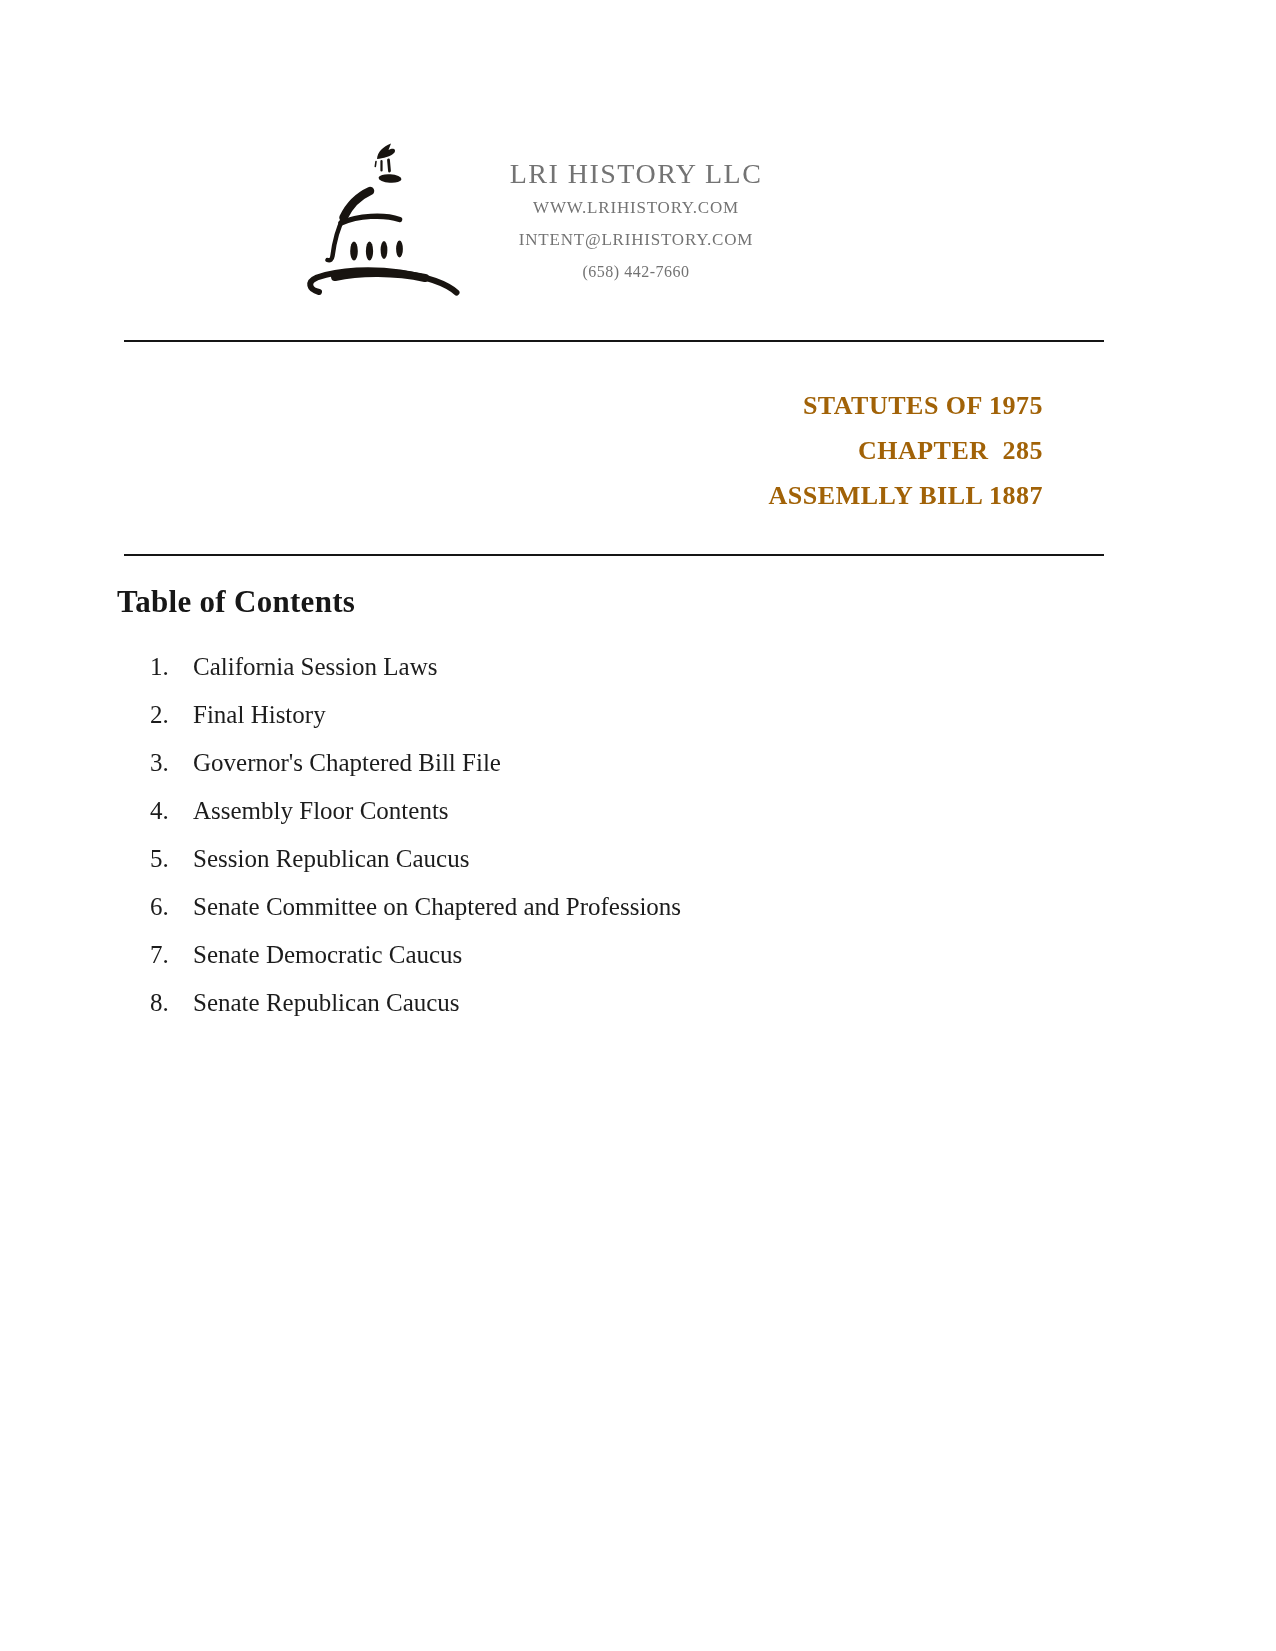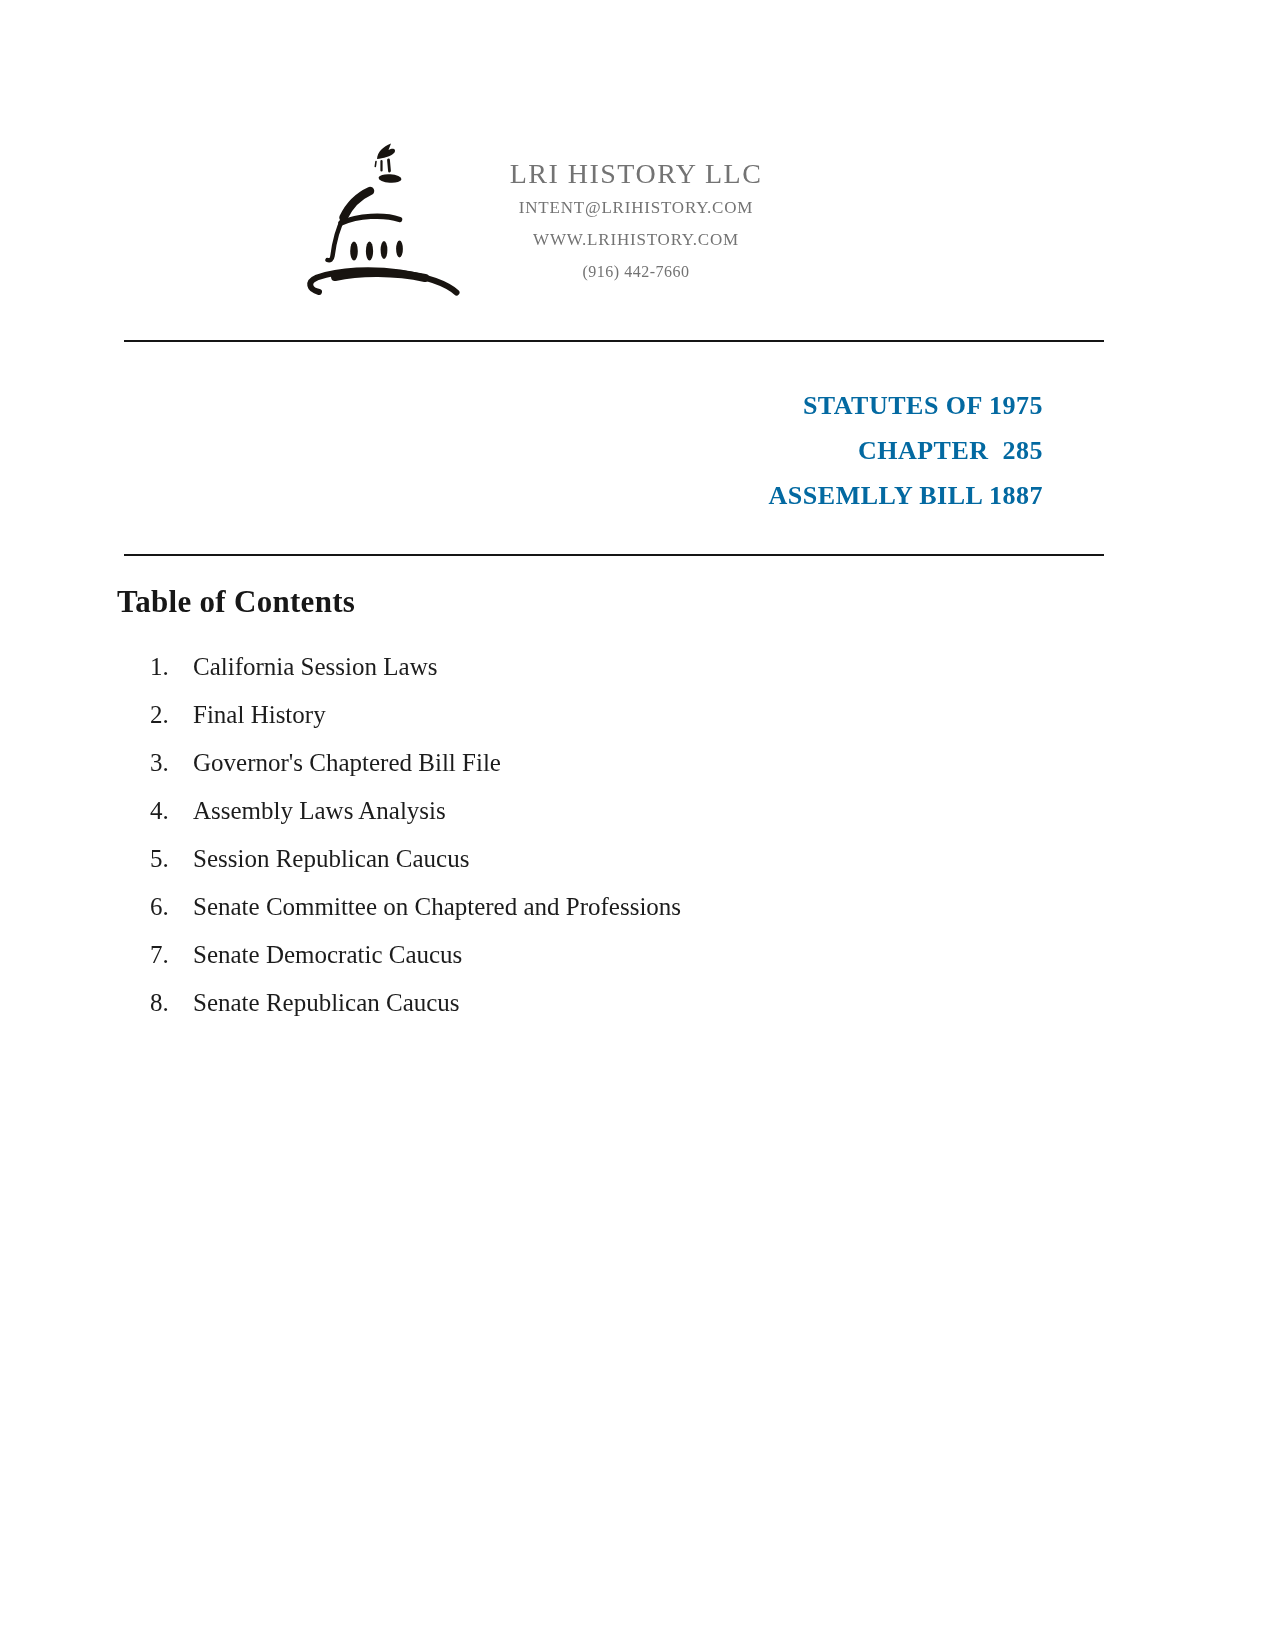--- a/index.html
+++ b/index.html
@@ -55,21 +55,21 @@
   }
   .rule-1 { top: 340px; }
   .rule-2 { top: 554px; }
 
   
   .reference {
     position: absolute;
     right: 233px;
     top: 383px;
     text-align: right;
-    color: #0369a1;
+    color: #a16207;
     font-weight: bold;
     font-size: 26px;
     line-height: 45px;
     letter-spacing: 0.5px;
   }
   .ref-line { white-space: pre; }
 
   
   .toc-title {
     position: absolute;
@@ -119,23 +119,23 @@
     <ellipse cx="369.5" cy="251" rx="3.6" ry="9.5" fill="#181410" stroke="none"></ellipse>
     <ellipse cx="384" cy="250" rx="3.4" ry="9" fill="#181410" stroke="none"></ellipse>
     <ellipse cx="399.5" cy="249" rx="3.4" ry="8.5" fill="#181410" stroke="none"></ellipse>
 
     <path d="M319,292 C309,289.5 306.5,282 317,277.5 C340,269.5 372,268.5 400,272.5 C426,276.5 447,284 456.5,292.5" stroke-width="6"></path>
     <path d="M335,277 C360,271.5 395,271.5 425,278" stroke-width="8"></path>
   </svg>
 
   <div class="header-text">
     <div class="company-title">LRI HISTORY LLC</div>
+    <div class="contact-line">WWW.LRIHISTORY.COM</div>
     <div class="contact-line">INTENT@LRIHISTORY.COM</div>
-    <div class="contact-line">WWW.LRIHISTORY.COM</div>
-    <div class="phone-line">(916) 442-7660</div>
+    <div class="phone-line">(658) 442-7660</div>
   </div>
 
   <div class="rule rule-1"></div>
   <div class="rule rule-2"></div>
 
   <div class="reference">
     <div class="ref-line">STATUTES OF 1975</div>
     <div class="ref-line">CHAPTER  285</div>
     <div class="ref-line">ASSEMLLY BILL 1887</div>
   </div>
@@ -153,21 +153,21 @@
       <span class="toc-label">Final History</span>
     </div>
 
     <div class="toc-row">
       <span class="toc-num">3.</span>
       <span class="toc-label">Governor's Chaptered Bill File</span>
     </div>
 
     <div class="toc-row">
       <span class="toc-num">4.</span>
-      <span class="toc-label">Assembly Laws Analysis</span>
+      <span class="toc-label">Assembly Floor Contents</span>
     </div>
 
     <div class="toc-row">
       <span class="toc-num">5.</span>
       <span class="toc-label">Session Republican Caucus</span>
     </div>
 
     <div class="toc-row">
       <span class="toc-num">6.</span>
       <span class="toc-label">Senate Committee on Chaptered and Professions</span>

